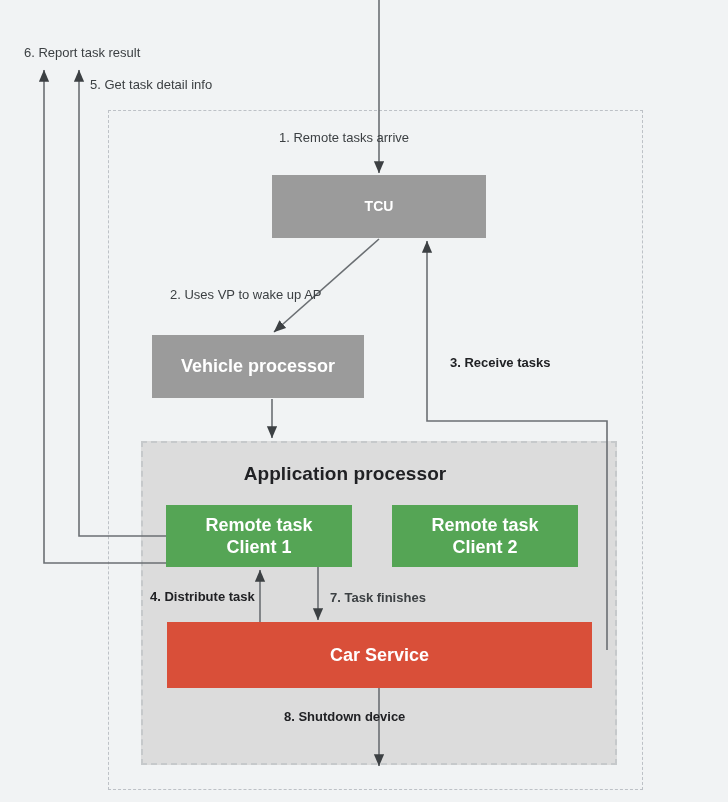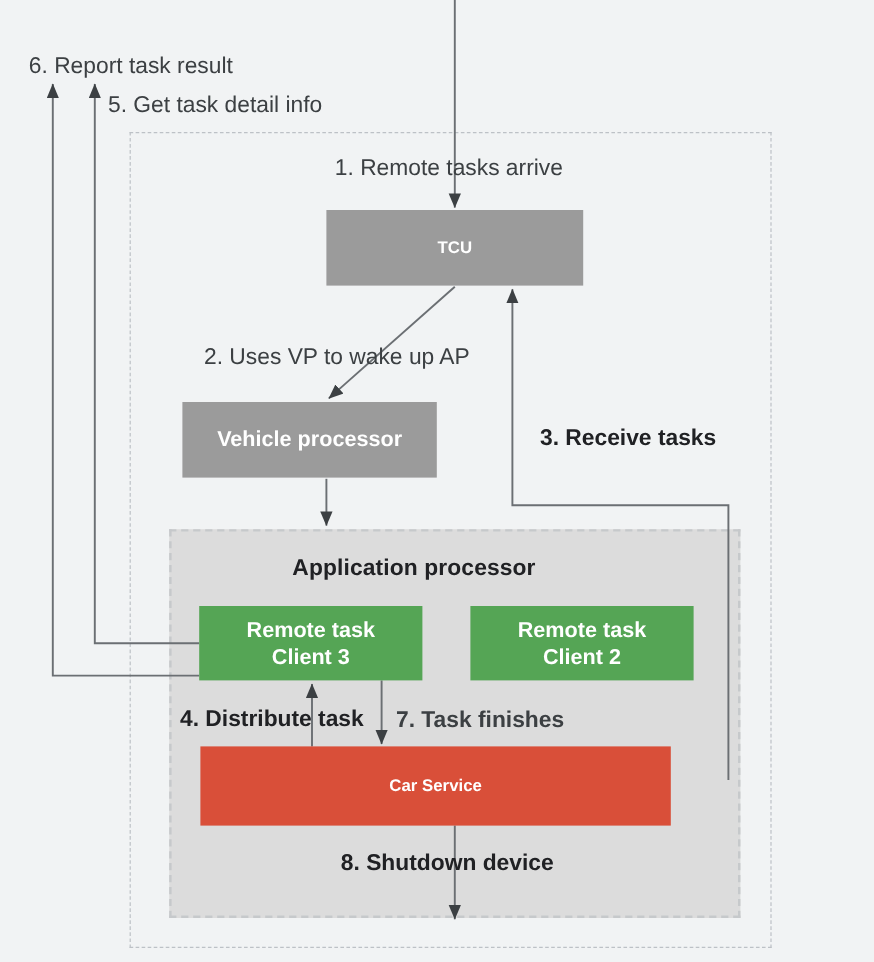--- a/index.html
+++ b/index.html
@@ -44,27 +44,27 @@
     box-sizing:border-box;
   }
   .node.gray{background:#9B9B9B;}
   .node.green{background:#55A555;}
   .node.red{background:#D94F39;}
 
   #node-tcu{left:272px;top:175px;width:214px;height:63px;font-size:14px;}
   #node-vp{left:152px;top:335px;width:212px;height:63px;font-size:18px;}
   #node-client1{left:166px;top:505px;width:186px;height:62px;font-size:18px;}
   #node-client2{left:392px;top:505px;width:186px;height:62px;font-size:18px;}
-  #node-carservice{left:167px;top:622px;width:392px;height:66px;font-size:14px;}
+  #node-carservice{left:167px;top:622px;width:425px;height:66px;font-size:18px;}
 
   
   .label{
     position:absolute;
     color:#202124;
-    font-size:19px;
+    font-size:13px;
     white-space:nowrap;
     line-height:1;
   }
   .label.bold{font-weight:bold;}
   .label.reg{font-weight:normal;color:#3C4043;}
 
   #lbl-6{left:24px;top:46px;}
   #lbl-5{left:90px;top:78px;}
   #lbl-1{left:279px;top:131px;}
   #lbl-2{left:170px;top:276px;margin-top:12px;}
@@ -120,21 +120,21 @@
     <span>TCU</span>
   </div>
 
   <div class="node gray" id="node-vp">
     <span>Vehicle processor</span>
   </div>
 
   <div class="node green" id="node-client1">
     <span>
       <span>Remote task</span><br>
-      <span>Client  3</span>
+      <span>Client  1</span>
     </span>
   </div>
 
   <div class="node green" id="node-client2">
     <span>
       <span>Remote task</span><br>
       <span>Client 2</span>
     </span>
   </div>
 

